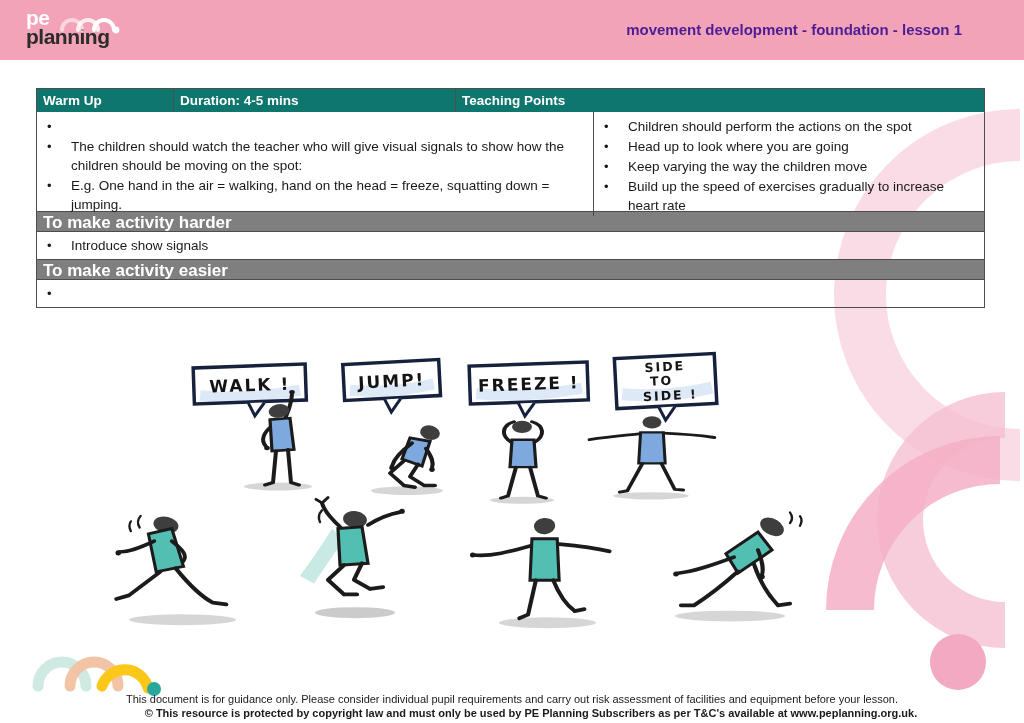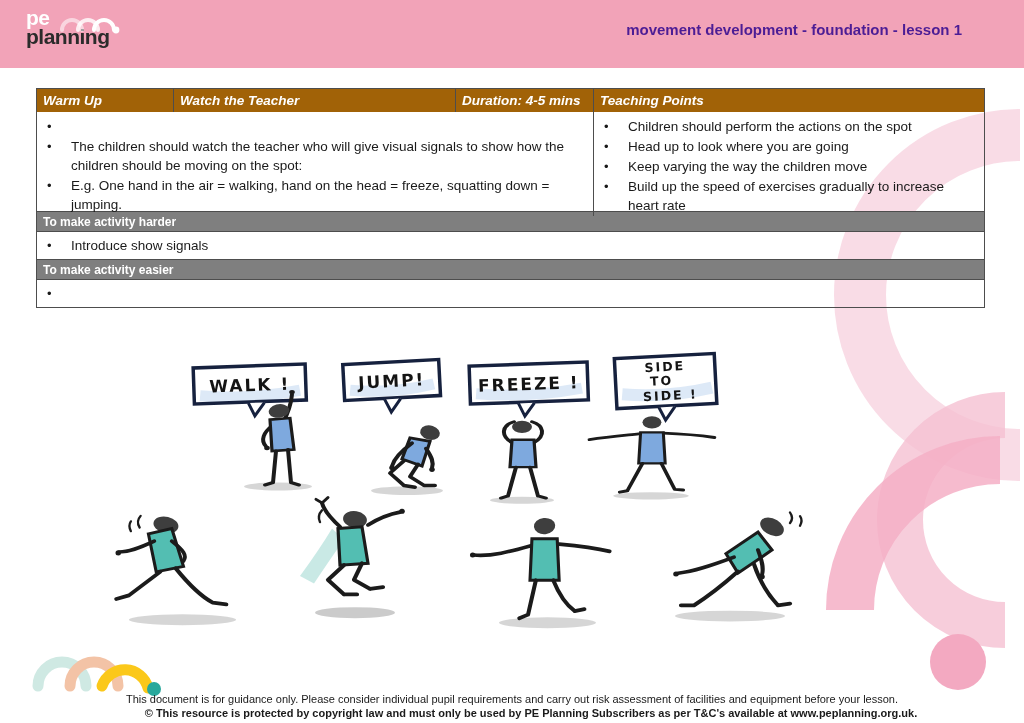--- a/index.html
+++ b/index.html
@@ -1,39 +1,39 @@
 <!DOCTYPE html>
 <html><head>
 <meta charset="utf-8">
 <style>
   * { margin:0; padding:0; box-sizing:border-box; }
   html,body { width:1024px; height:723px; }
   body { font-family:"Liberation Sans", sans-serif; background:#ffffff; position:relative; overflow:hidden; color:#1a1a1a; }
 
   
-  .header { position:absolute; top:0; left:0; width:1024px; height:68px; background:#f2a3b8; z-index:3; }
+  .header { position:absolute; top:0; left:0; width:1024px; height:60px; background:#f2a3b8; z-index:3; }
   .logo { position:absolute; left:26px; top:7px; line-height:21px; font-weight:bold; font-size:21px; letter-spacing:-0.5px; }
   .logo .pe { color:#ffffff; display:block; }
   .logo .planning { color:#2b2b2b; display:block; margin-top:-2px;text-align:right; }
   .logo-squiggle { position:absolute; left:58px; top:10px; }
   .header-title { position:absolute; right:62px; top:21px; color:#4c1d95; font-weight:bold; font-size:15px; }
 
   
   .swirl-right { position:absolute; top:60px; right:0; z-index:1; }
   .squiggle-left { position:absolute; left:28px; top:642px; z-index:2; }
 
   
   .lesson-table { position:absolute; left:36px; top:88px; width:949px; z-index:2; border:1px solid #4d4d4d; }
-  .t-head { display:grid; grid-template-columns:137px 282px 138px 1fr; background:#a16207; height:23px;font-style:italic; }
+  .t-head { display:grid; grid-template-columns:137px 282px 138px 1fr; background:#0f766e; height:23px; }
   .t-head > div { color:#ffffff; font-weight:bold; font-size:13.5px; line-height:23px; padding-left:6px; border-right:1px solid #4d4d4d; overflow:hidden; white-space:nowrap; }
   .t-head > div:last-child { border-right:none; }
   .t-body { display:grid; grid-template-columns:557px 1fr; height:99px; }
   .t-body > div { border-right:1px solid #4d4d4d; padding:5px 8px 0 10px; }
   .t-body > div:last-child { border-right:none; }
-  .bar { background:#7f7f7f; color:#ffffff; font-weight:bold; font-size:12px; height:21px; line-height:21px; padding-left:6px; border-top:1px solid #4d4d4d; border-bottom:1px solid #4d4d4d; }
+  .bar { background:#7f7f7f; color:#ffffff; font-weight:bold; font-size:17px; height:21px; line-height:21px; padding-left:6px; border-top:1px solid #4d4d4d; border-bottom:1px solid #4d4d4d; }
   .simple-row { height:27px; display:flex; align-items:center; padding-left:10px; }
   .simple-row:last-child { border-top:none; }
   ul.bullets { list-style:none; }
   ul.bullets li { display:flex; font-size:13.5px; line-height:19px; margin-bottom:1px; }
   ul.bullets li .dot { width:10px; flex:0 0 10px; margin-right:14px; font-size:13px; }
   .simple-row .dot { width:10px; margin-right:14px; font-size:13px; }
   .simple-row .txt { font-size:13.5px; }
 
   
   .illustration { position:absolute; left:0; top:340px; width:1024px; height:300px; z-index:2; }
@@ -65,21 +65,20 @@
     <path d="M20 20 A 10 10 0 0 1 40 20" fill="none" stroke="#ffffff" stroke-width="4" opacity="0.8" stroke-linecap="round"></path>
     <path d="M36 20 A 10 10 0 0 1 56 20" fill="none" stroke="#ffffff" stroke-width="4" stroke-linecap="round"></path>
     <circle cx="58" cy="20" r="3.4" fill="#ffffff"></circle>
   </svg>
   <div class="header-title">movement development - foundation - lesson 1</div>
 </div>
 
 <div class="lesson-table">
   <div class="t-head">
     <div>Warm Up</div>
-    <div>Watch the Teacher</div>
     <div>Duration: 4-5 mins</div>
     <div>Teaching Points</div>
   </div>
   <div class="t-body">
     <div>
       <ul class="bullets">
         <li>
             <span class="dot">•</span>
           </li>
         <li>

